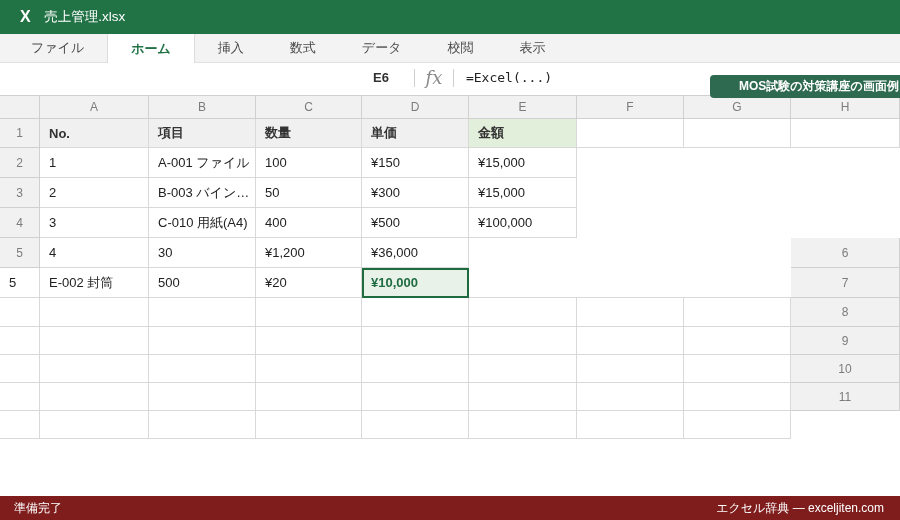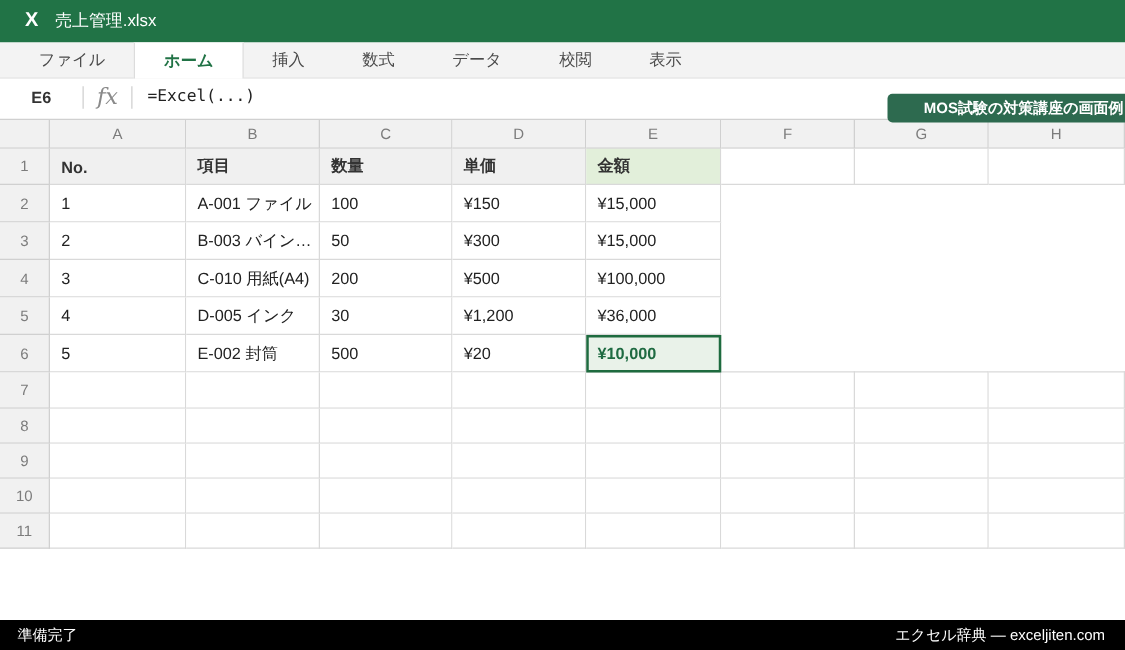--- a/index.html
+++ b/index.html
@@ -32,21 +32,21 @@
   }
   .tab.active {
     background: #fff; color: #217346; font-weight: bold;
     border-left: 1px solid #dcdcdc; border-right: 1px solid #dcdcdc;
     margin-bottom: -1px;
   }
 
   
   .formulabar {
     position: absolute; top: 63px; left: 0; width: 900px; height: 29px;
-    background: #fff; display: flex; align-items: center; font-size: 13px;
+    background: #fff; display: flex; align-items: center; font-size: 13px; justify-content: center;
   }
   .namebox { width: 66px; text-align: center; font-weight: bold; color: #333; }
   .vdiv { width: 1px; height: 18px; background: #cfcfcf; }
   .fxbox {
     width: 38px; text-align: center; color: #8a8a8a;
     font-style: italic; font-size: 18px; font-family: "DejaVu Serif", serif;
   }
   .formulatext {
     padding-left: 12px; color: #222;
     font-family: "DejaVu Sans Mono", monospace; font-size: 13px;
@@ -89,21 +89,21 @@
   .topline { border-top: 1px solid #d9d9d9; margin-top: -1px; }
   .selected {
     background: #e9f2e9; color: #1f6b42; font-weight: bold;
     outline: 2px solid #1e6b3f; outline-offset: -2px;
     position: relative; z-index: 3;
   }
 
   
   .statusbar {
     position: absolute; bottom: 0; left: 0; width: 900px; height: 24px;
-    background: #000000; color: #fff; font-size: 12px;
+    background: #7f1d1d; color: #fff; font-size: 12px;
     display: flex; align-items: center; justify-content: space-between;
     padding: 0 16px 0 14px;
   }
 </style>
 </head>
 <body>
 
 <div class="screen">
 
   <div class="titlebar">
@@ -164,29 +164,28 @@
       <div class="cell">B-003 バイン…</div>
       <div class="cell">50</div>
       <div class="cell">¥300</div>
       <div class="cell">¥15,000</div>
       <div class="blank"></div>
       <div class="blank"></div>
       <div class="blank"></div>
       <div class="rh">4</div>
       <div class="cell">3</div>
       <div class="cell">C-010 用紙(A4)</div>
-      <div class="cell">200</div>
+      <div class="cell">400</div>
       <div class="cell">¥500</div>
       <div class="cell">¥100,000</div>
       <div class="blank"></div>
       <div class="blank"></div>
       <div class="blank"></div>
       <div class="rh">5</div>
       <div class="cell">4</div>
-      <div class="cell">D-005 インク</div>
       <div class="cell">30</div>
       <div class="cell">¥1,200</div>
       <div class="cell">¥36,000</div>
       <div class="blank"></div>
       <div class="blank"></div>
       <div class="blank"></div>
       <div class="rh">6</div>
       <div class="cell">5</div>
       <div class="cell">E-002 封筒</div>
       <div class="cell">500</div>

